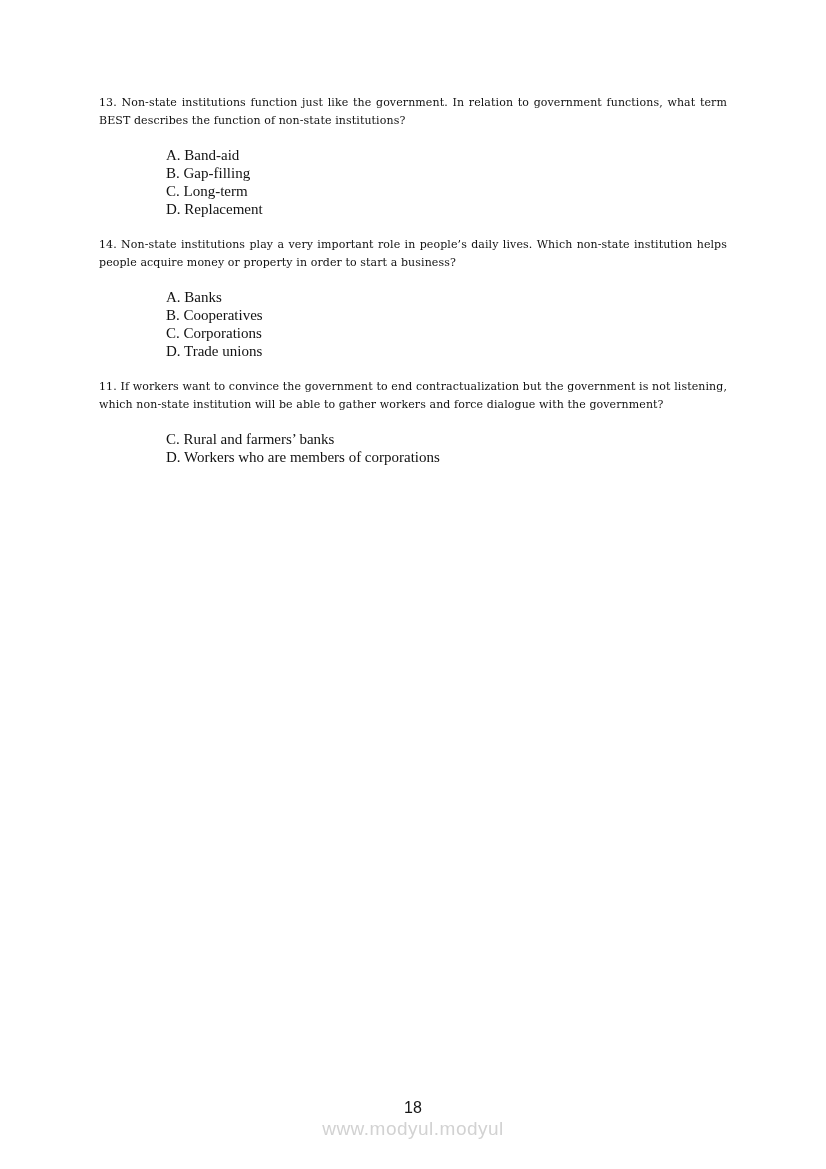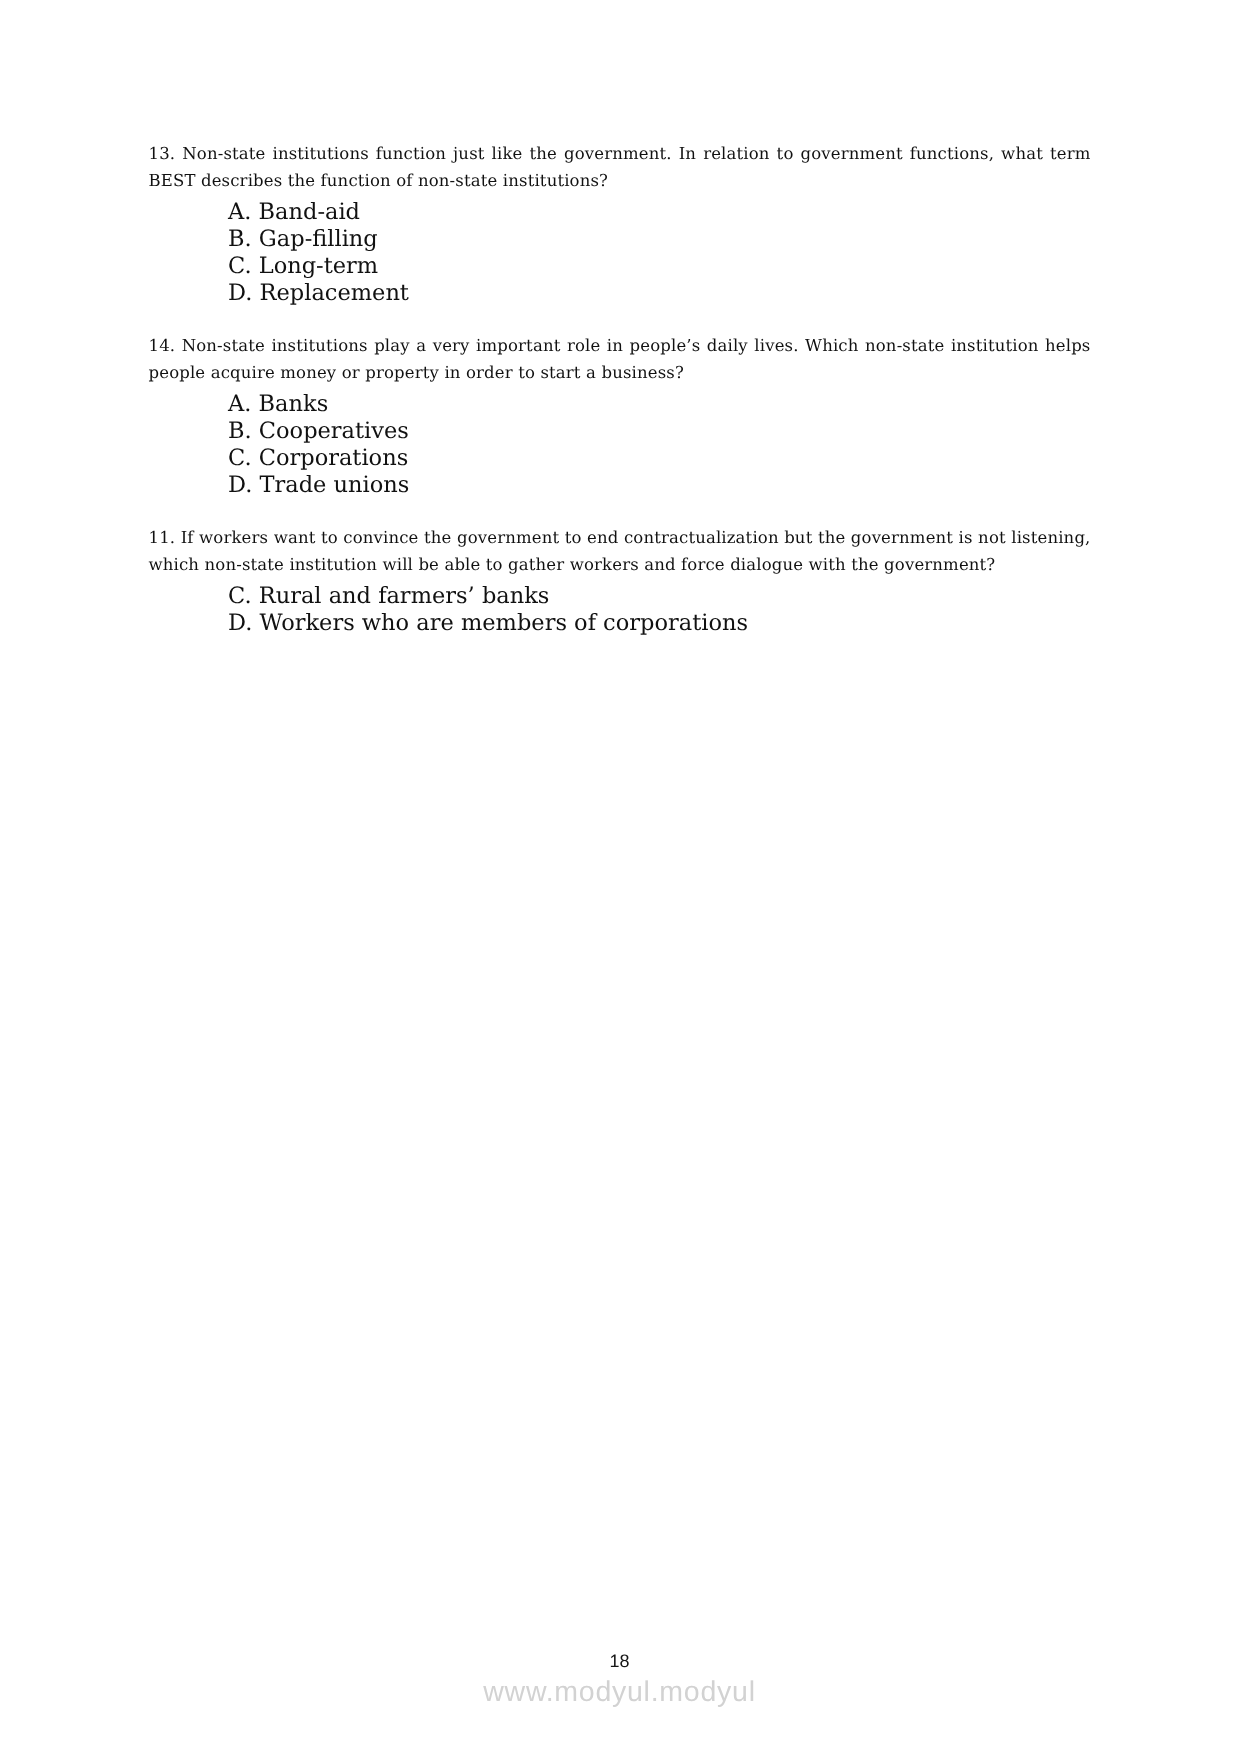--- a/index.html
+++ b/index.html
@@ -26,37 +26,38 @@
   }
   .stem {
     margin: 0;
     font-size: 11px;
     line-height: 18px;
     text-align: justify;
     letter-spacing: 0.1px;
   }
   .options {
     list-style: none;
-    margin: 2px;
+    margin: 16px;
     padding: 0 0 0 51px;
+    font-family: Liberation Serif, serif;
   }
   .options li {
     font-size: 15px;
     line-height: 18px;
   }
   .footer {
     position: absolute;
     left: 0;
     width: 826px;
     top: 1098px;
     text-align: center;
   }
   .page-number {
     font-family: "Liberation Sans", "DejaVu Sans", sans-serif;
-    font-size: 12px;
+    font-size: 16px;
     line-height: 19px;
     color: #161616;
   }
   .watermark {
     font-family: "Liberation Sans", "DejaVu Sans", sans-serif;
     font-size: 19px;
     line-height: 24px;
     color: #d2d2d2;
     letter-spacing: 0.5px;
   }

